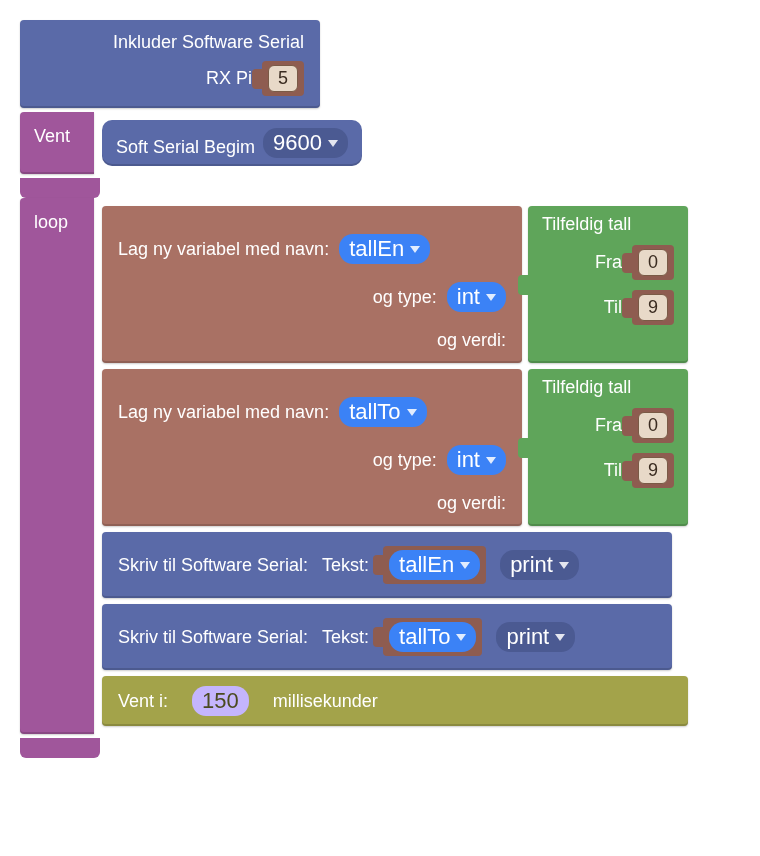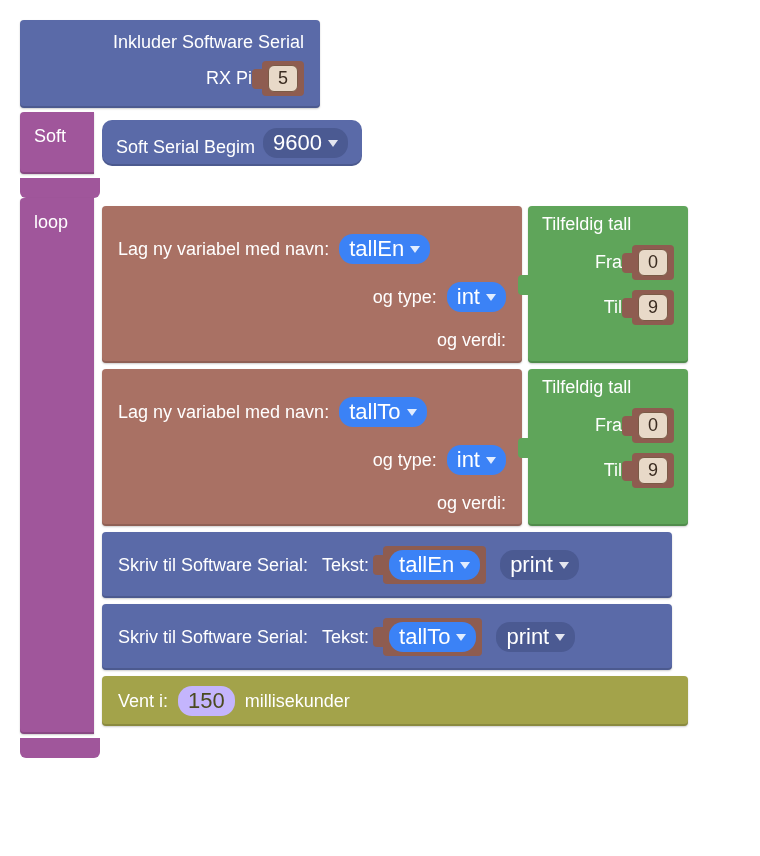--- a/index.html
+++ b/index.html
@@ -126,21 +126,21 @@
 
   .serial-write {
     padding: 14px 16px;
     display: flex; align-items: center; gap: 14px;
     border-radius: 4px;
     width: 570px;
   }
   .wait-block {
     padding: 10px 16px;
     border-radius: 4px;
-    display: inline-flex; align-items: center; gap: 10px;
+    display: inline-flex; align-items: center; gap: 24px;
   }
 
   .plug-left {
     position: relative;
   }
   .plug-left::before {
     content: "";
     position: absolute;
     left: -10px; top: 50%;
     transform: translateY(-50%);
@@ -161,21 +161,21 @@
     <div class="line">
       <span>RX Pin</span>
       <span class="socket plug-left">
         <span class="numfield">5</span>
       </span>
     </div>
   </div>
 
   <div class="cblock">
     <div class="arm c-purple">
-      <span>Soft</span>
+      <span>Vent</span>
     </div>
     <div class="body">
       <div class="setup-inner">
         <span>Soft Serial Begim</span>
         <span class="chip chip-blue">
           <span>9600</span>
           <span class="caret"></span>
         </span>
       </div>
     </div>

